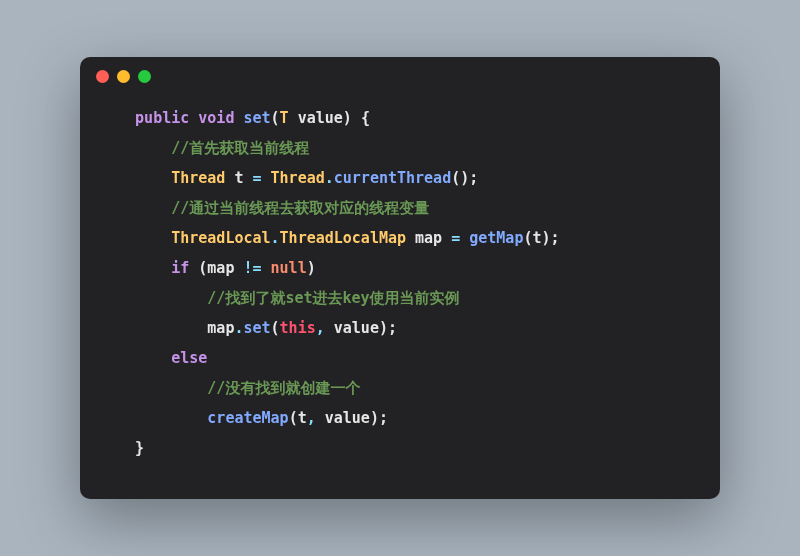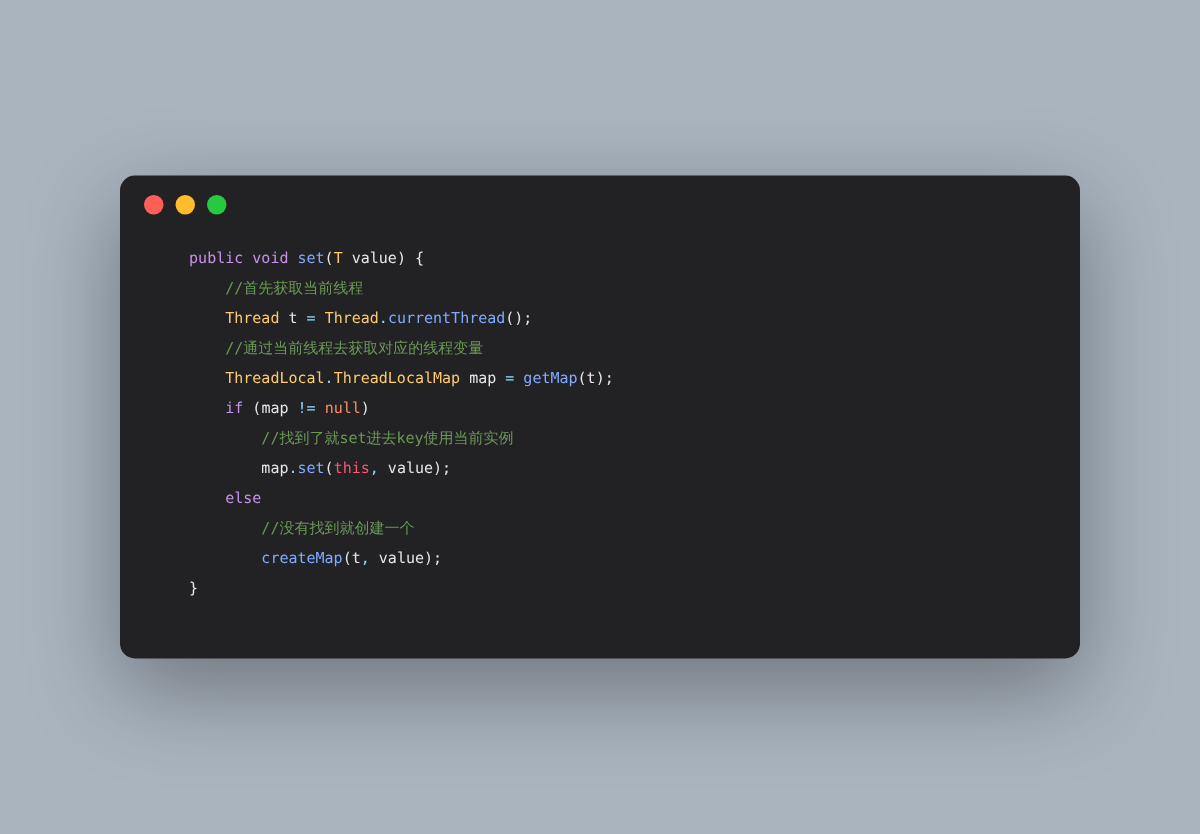--- a/index.html
+++ b/index.html
@@ -33,24 +33,25 @@
     .traffic-light {
       width: 13px;
       height: 13px;
       border-radius: 50%;
     }
     .red { background: #ff5f56; }
     .yellow { background: #ffbd2e; }
     .green { background: #27c93f; }
     .code-area {
       padding: 8px 28px 36px 28px;
-      font-size: 10px;
+      font-size: 15px;
       line-height: 2.0;
       color: #e6e6e6;
       white-space: pre;
+      font-weight: bold;
     }
     .kw-mod { color: #c792ea; }
     .kw-type { color: #c792ea; }
     .fn-name { color: #82aaff; }
     .paren { color: #e6e6e6; }
     .param-type { color: #ffcb6b; }
     .param-name { color: #e6e6e6; }
     .brace { color: #e6e6e6; }
     .comment { color: #6a9955; }
     .class-name { color: #ffcb6b; }

